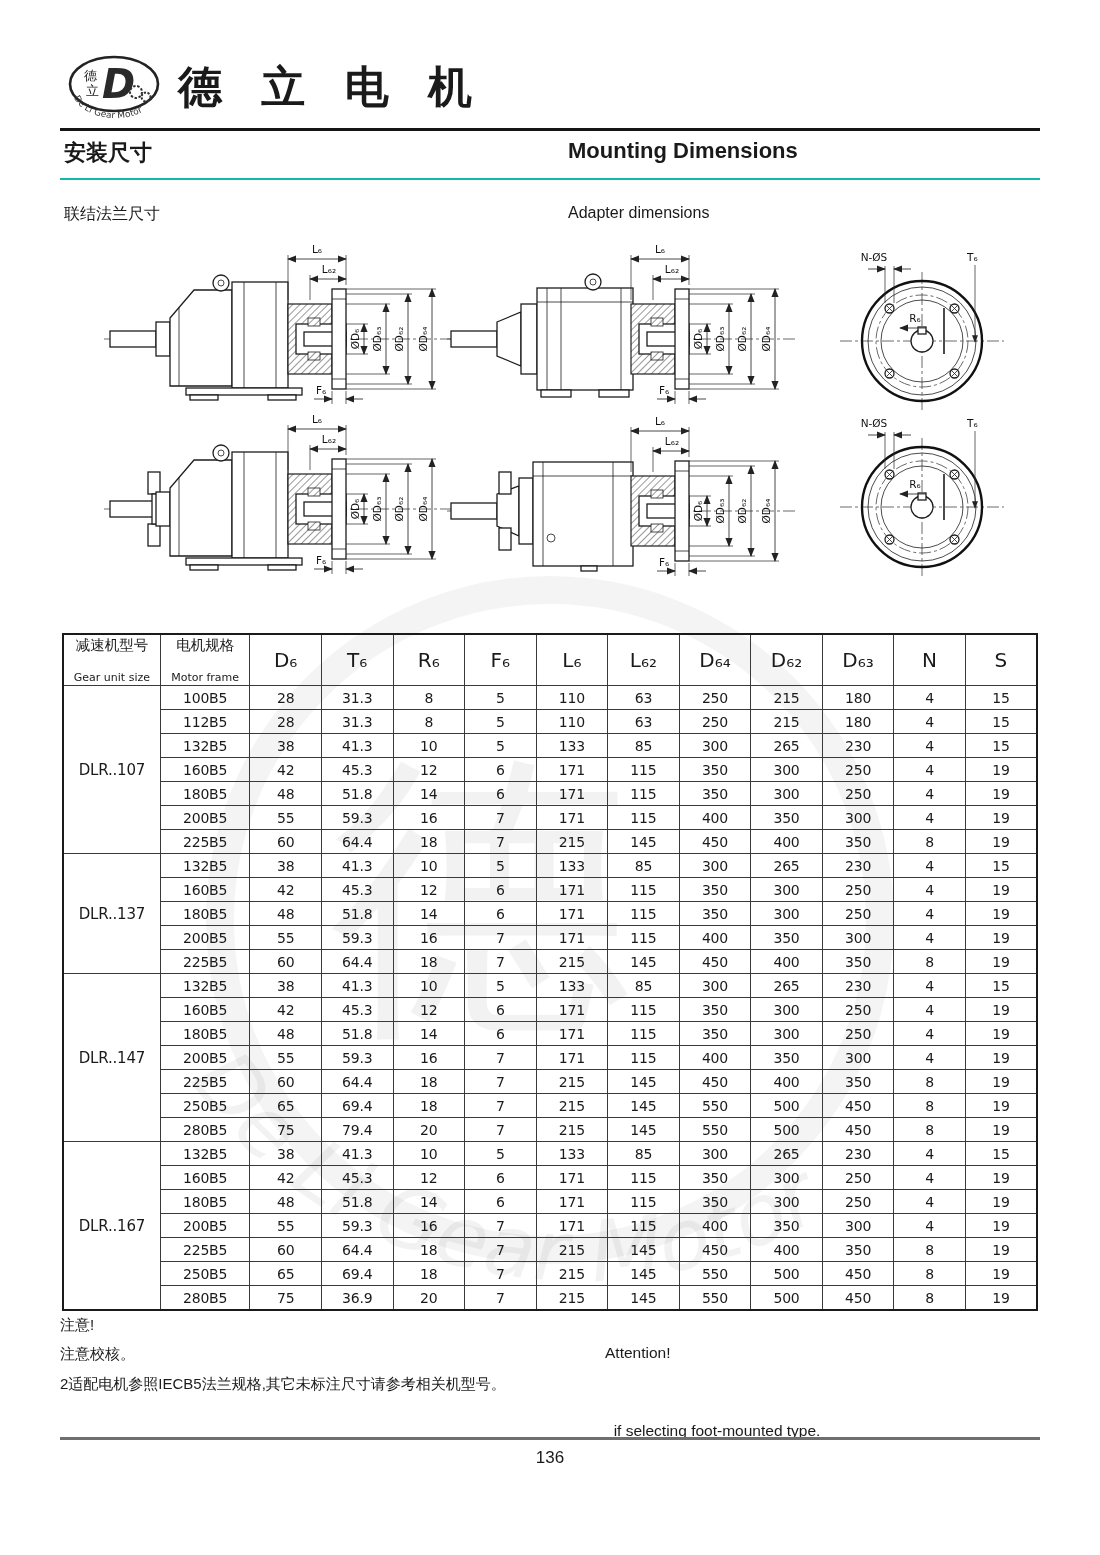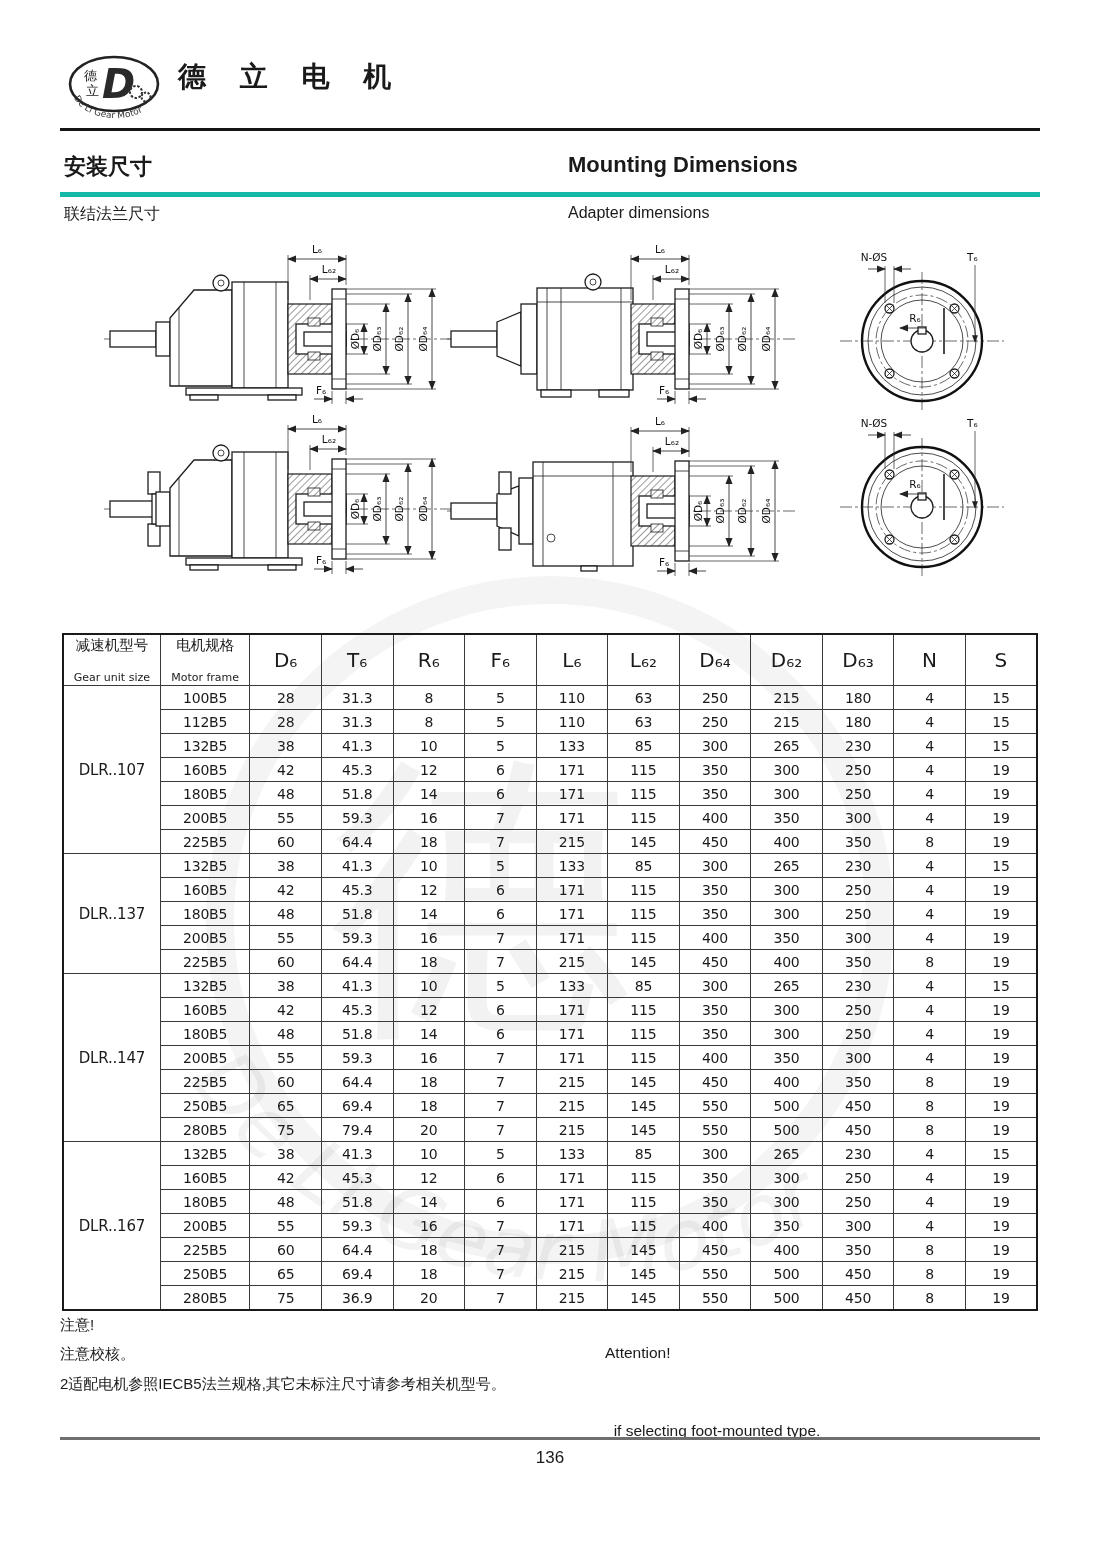--- a/index.html
+++ b/index.html
@@ -3,24 +3,24 @@
 <meta charset="utf-8">
 <style>
   html,body{margin:0;padding:0;background:#fff;}
   .page{position:relative;width:1100px;height:1555px;background:#fff;overflow:hidden;
         font-family:"Liberation Sans","DejaVu Sans",sans-serif;color:#1a1a1a;}
 
   
   .header{position:absolute;left:60px;top:54px;width:980px;height:74px;border-bottom:3px solid #151515;}
   .logo{position:absolute;left:2px;top:0px;}
   .brand{position:absolute;left:118px;top:4px;font-family:"DejaVu Serif","Liberation Serif",serif;
-         font-weight:700;font-size:28px;letter-spacing:12px;white-space:nowrap;}
+         font-weight:700;font-size:44px;letter-spacing:12px;white-space:nowrap;}
 
   
-  .title-row{position:absolute;left:60px;top:148px;width:980px;height:44px;border-bottom:5px solid #14b8a6;}
+  .title-row{position:absolute;left:60px;top:134px;width:980px;height:44px;border-bottom:2px solid #14b8a6;}
   .title-cn{position:absolute;left:4px;top:4px;font-size:22px;font-weight:700;}
   .title-en{position:absolute;left:508px;top:4px;font-size:22px;font-weight:700;}
   .sub-row{position:absolute;left:60px;top:204px;width:980px;height:26px;}
   .sub-cn{position:absolute;left:4px;top:0;font-size:16px;}
   .sub-en{position:absolute;left:508px;top:0;font-size:16px;}
 
   
   .drawings{position:absolute;left:60px;top:240px;width:980px;height:350px;}
   .draw{position:absolute;}
   svg text{font-family:"DejaVu Sans",sans-serif;}

